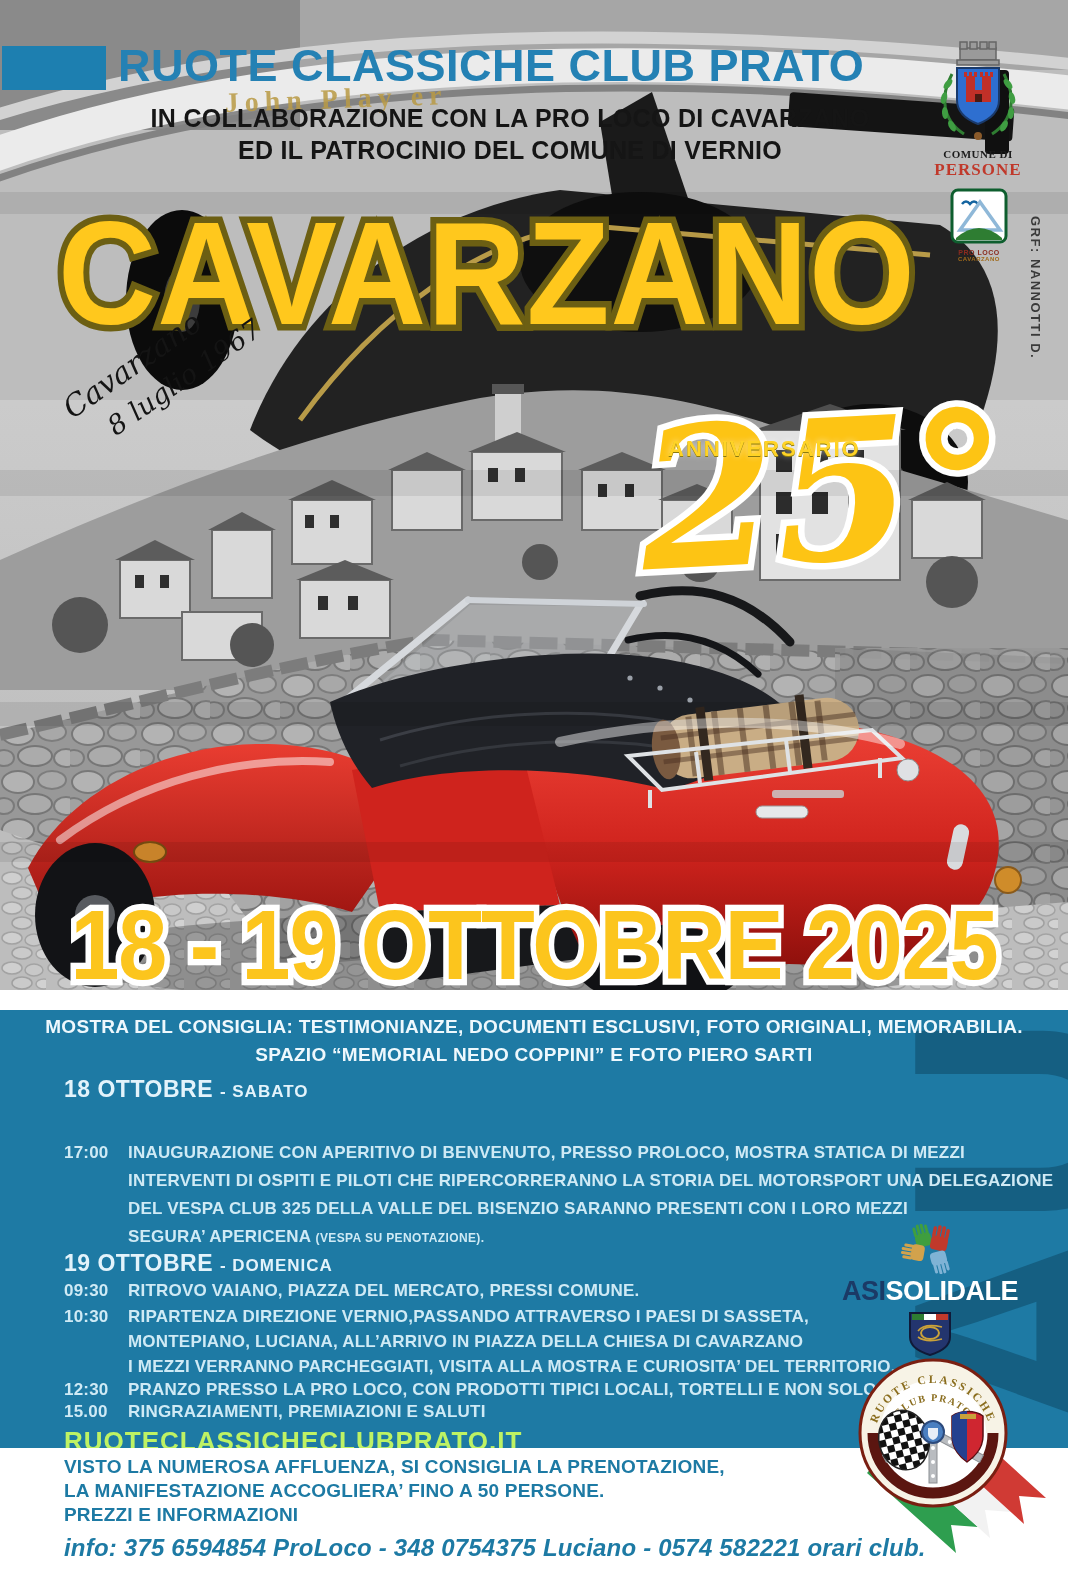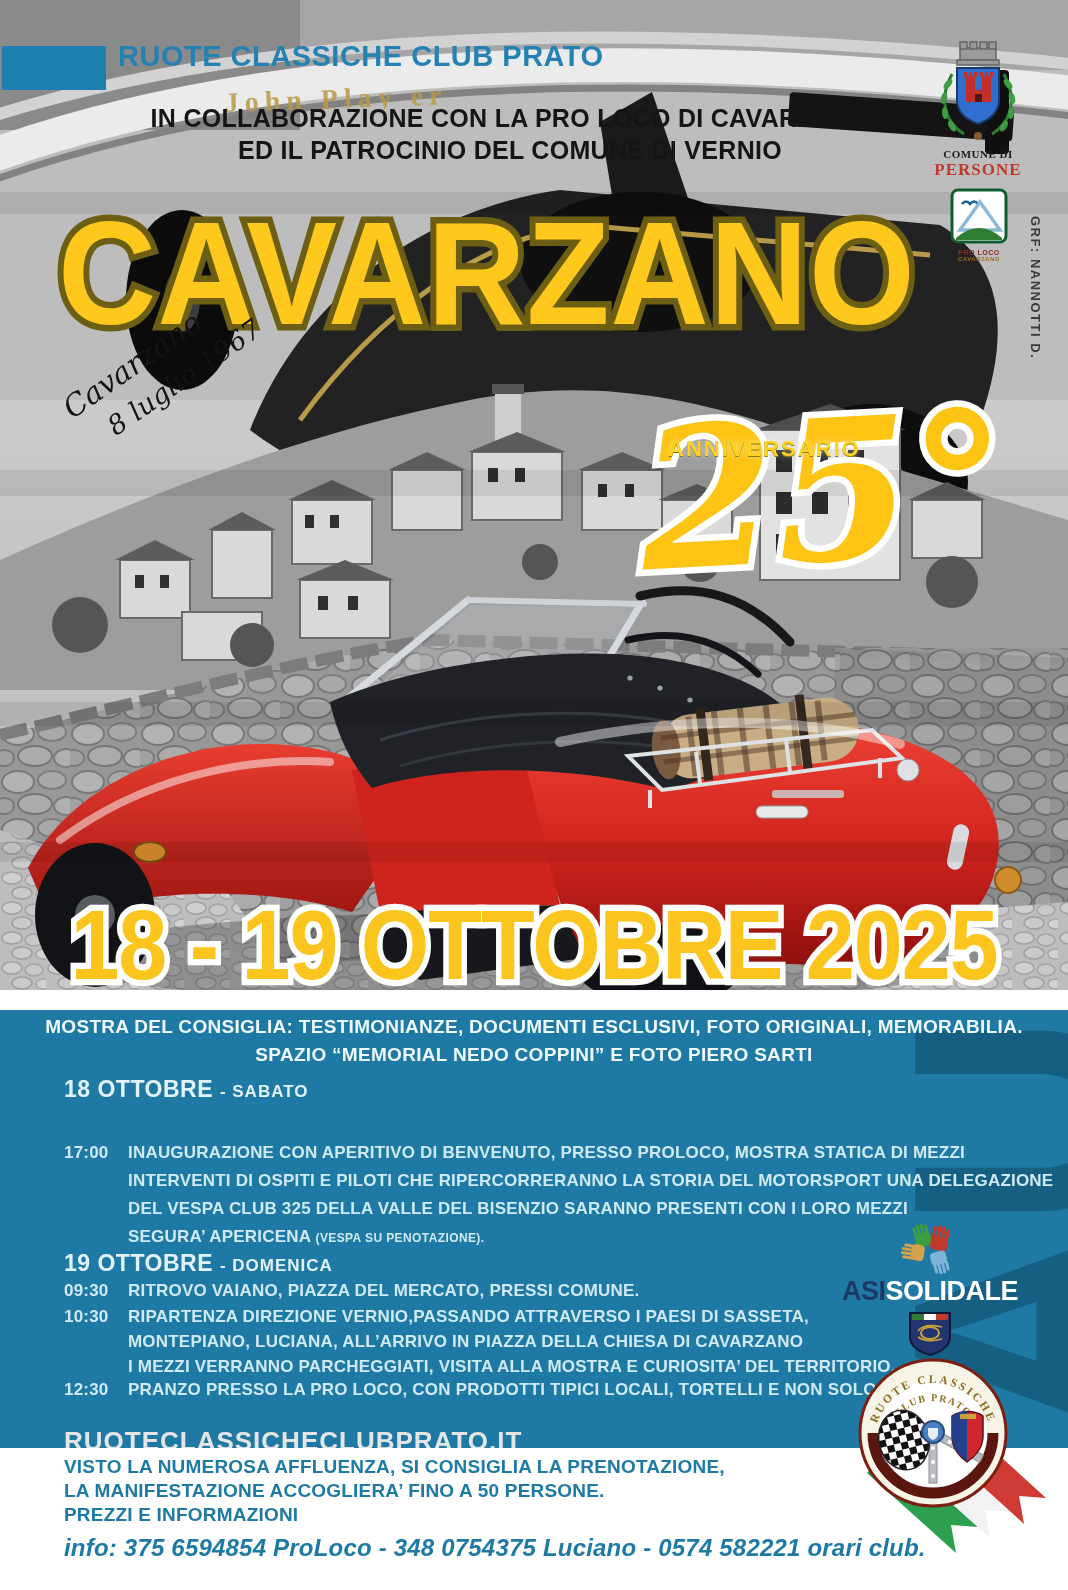--- a/index.html
+++ b/index.html
@@ -9,21 +9,21 @@
   }
   .abs{position:absolute;}
   .nowrap{white-space:nowrap;}
 
   
   .photo-wrap{position:absolute;left:0;top:0;width:1068px;height:990px;background:#c7c7c7;z-index:0;}
   .photo-wrap svg{display:block;}
 
   
   .blue-block{left:2px;top:46px;width:104px;height:44px;background:#1d7fb0;z-index:3;}
-  .club-title{left:118px;top:40px;font-size:29px;font-weight:800;letter-spacing:.5px;color:#2481b4;z-index:3;}
+  .club-title{left:118px;top:40px;font-size:45px;font-weight:800;letter-spacing:.5px;color:#2481b4;z-index:3;}
   .collab{left:120px;top:102px;width:780px;text-align:center;z-index:3;color:#151515;font-weight:800;font-size:25px;letter-spacing:.3px;line-height:32px;}
 
   
   .comune-wrap{left:932px;top:36px;width:92px;z-index:3;text-align:center;}
   .comune-caption1{font-family:"Liberation Serif",serif;font-size:11px;font-weight:700;color:#1c1c1c;letter-spacing:.5px;margin-top:2px;}
   .comune-caption2{font-family:"Liberation Serif",serif;font-size:17px;font-weight:700;color:#c0392b;letter-spacing:1px;}
   .proloco-wrap{left:948px;top:188px;width:62px;z-index:3;text-align:center;}
   .proloco-caption1{font-size:7px;font-weight:700;color:#8a2b1f;letter-spacing:.5px;margin-top:1px;}
   .proloco-caption2{font-size:6px;font-weight:700;color:#a06a1a;letter-spacing:.5px;}
   .credit-vertical{left:1028px;top:216px;z-index:3;writing-mode:vertical-rl;font-size:13px;font-weight:700;color:#3a3a3a;letter-spacing:1.5px;}
@@ -59,21 +59,21 @@
   
   .band{position:absolute;left:0;top:1010px;width:1068px;height:438px;background:#1e7aa4;overflow:hidden;z-index:1;}
   .watermark{position:absolute;right:-160px;top:50%;transform:translateY(-50%) rotate(-90deg);
     font-size:300px;font-weight:700;letter-spacing:-6px;line-height:1;color:#155f82;}
   .intro{position:absolute;left:0;width:1068px;text-align:center;color:#eef8fd;font-weight:800;font-size:19px;letter-spacing:.3px;}
   .day-header{position:absolute;left:64px;color:#e3f3fb;font-weight:800;font-size:23px;letter-spacing:.5px;}
   .day-header .wk{font-size:17px;letter-spacing:1px;}
   .prow{position:absolute;color:#cfeaf5;font-weight:700;font-size:17px;letter-spacing:.2px;white-space:nowrap;}
   .prow .t{display:inline-block;width:64px;}
   .prow .small{font-size:12px;letter-spacing:.4px;}
-  .website{position:absolute;left:64px;top:416px;color:#e5e5e5;font-weight:800;font-size:26px;letter-spacing:1px;}
+  .website{position:absolute;left:64px;top:416px;color:#bef264;font-weight:800;font-size:26px;letter-spacing:1px;}
 
   .asi-block{position:absolute;left:840px;top:214px;width:180px;text-align:center;}
   .asi-text{margin-top:2px;font-size:27px;font-weight:800;letter-spacing:-.5px;white-space:nowrap;}
   .asi-text .asi{color:#1b3a66;}
   .asi-text .sol{color:#ffffff;}
 
   
   .footer-note{left:64px;color:#1d7aa4;font-weight:800;font-size:19px;letter-spacing:.2px;z-index:2;}
   .info-line{left:64px;top:1534px;color:#1d7aa4;font-weight:700;font-style:italic;font-size:24px;letter-spacing:.2px;z-index:2;}
 
@@ -415,20 +415,23 @@
       <span class="t">09:30</span><span>RITROVO VAIANO, PIAZZA DEL MERCATO, PRESSI COMUNE.</span>
     </div>
     <div class="prow" style="left:64px;top:297px">
       <span class="t">10:30</span><span>RIPARTENZA DIREZIONE VERNIO,PASSANDO ATTRAVERSO I PAESI DI SASSETA,</span>
     </div>
     <div class="prow" style="left:128px;top:322px">MONTEPIANO, LUCIANA, ALL’ARRIVO IN  PIAZZA DELLA CHIESA DI CAVARZANO</div>
     <div class="prow" style="left:128px;top:347px">I MEZZI VERRANNO PARCHEGGIATI, VISITA ALLA MOSTRA E CURIOSITA’ DEL TERRITORIO.</div>
     <div class="prow" style="left:64px;top:370px">
       <span class="t">12:30</span><span>PRANZO PRESSO LA PRO LOCO, CON PRODOTTI TIPICI LOCALI, TORTELLI E NON SOLO....</span>
     </div>
+    <div class="prow" style="left:64px;top:392px">
+      <span class="t">15.00</span><span>RINGRAZIAMENTI, PREMIAZIONI E SALUTI</span>
+    </div>
 
     <div class="website nowrap">RUOTECLASSICHECLUBPRATO.IT</div>
 
     <div class="asi-block">
       <svg width="64" height="50" viewBox="0 0 64 50" style="display:block;margin:0 auto;">
         <g transform="translate(14,4) rotate(-15)" fill="#3f9e3f">
           <rect x="0" y="8" width="16" height="13" rx="4"></rect>
             <rect x="0" y="0" width="3" height="10" rx="1.5"></rect>
             <rect x="4" y="-2" width="3" height="12" rx="1.5"></rect>
             <rect x="8" y="-2" width="3" height="12" rx="1.5"></rect>

